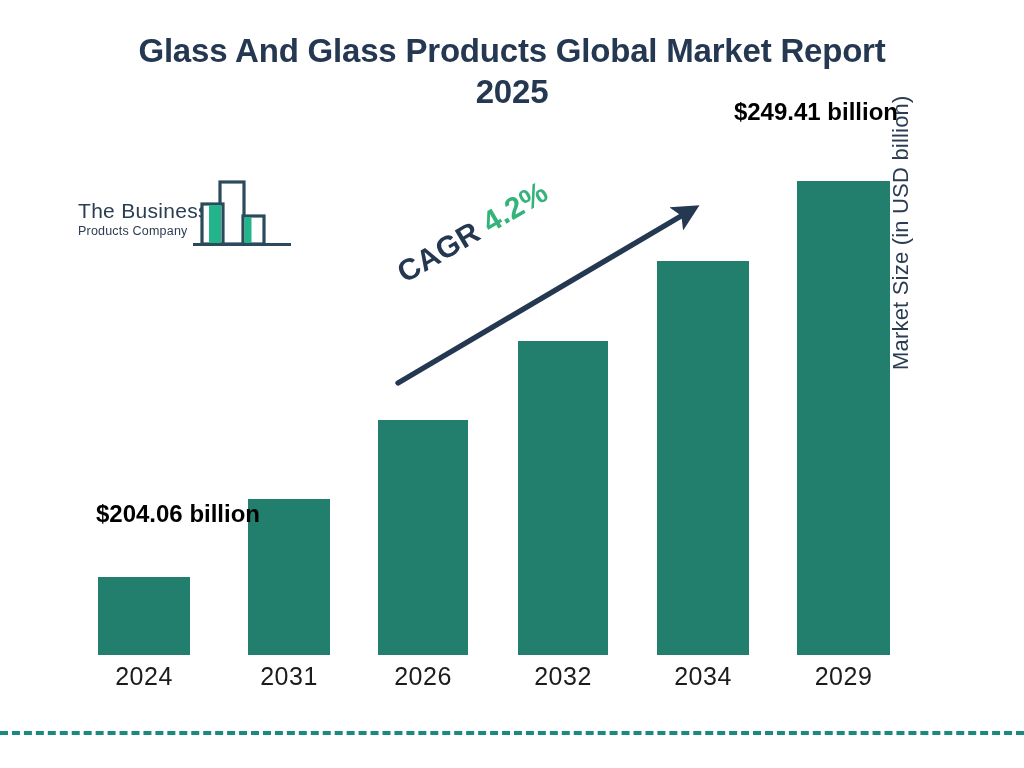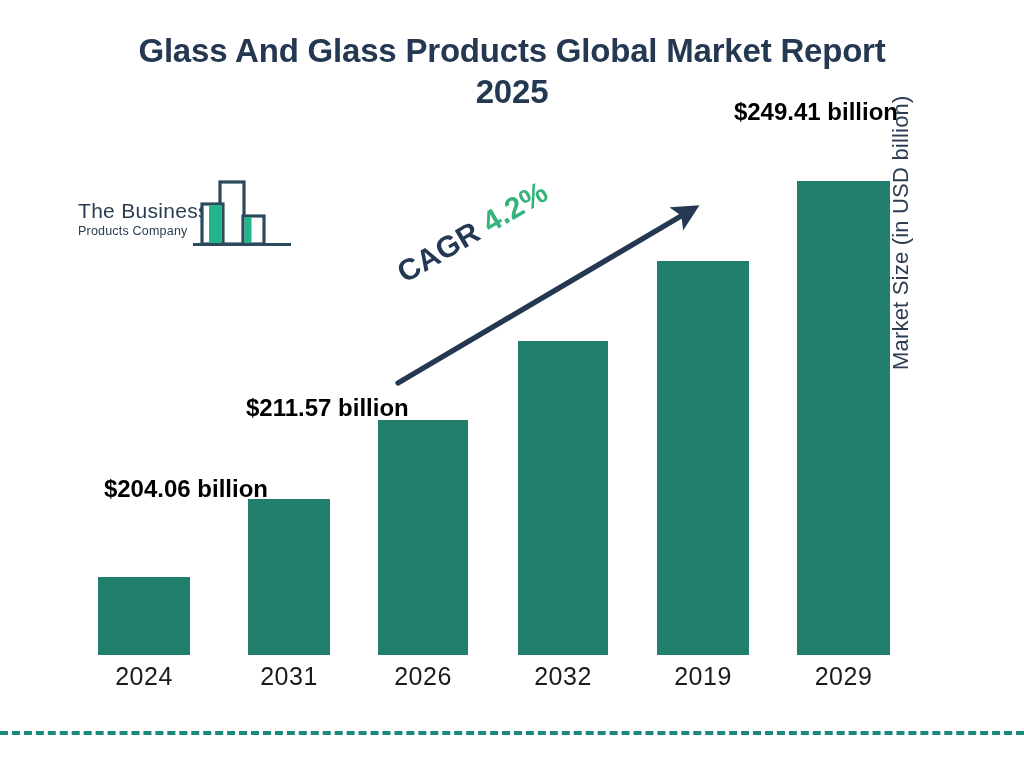--- a/index.html
+++ b/index.html
@@ -97,21 +97,21 @@
   }
 
   
   .callout {
     position: absolute;
     font-size: 24px;
     font-weight: bold;
     color: #000000;
     line-height: 1.32;
   }
-  .callout-1 { left: 88px;  top: 473px; text-align: right; width: 180px; }
+  .callout-1 { left: 88px;  top: 498px; text-align: center; width: 180px; }
   .callout-2 { left: 246px; top: 392px; text-align: left; width: 180px; }
   .callout-6 { left: 716px; top: 96px;  text-align: right; width: 182px; }
 
   
   .cagr-arrow {
     position: absolute;
     left: 380px;
     top: 190px;
     width: 340px;
     height: 210px;
@@ -188,26 +188,25 @@
     <div class="bar" style="left:248px; top:499px; width:82px; height:156px;"></div>
     <div class="bar" style="left:378px; top:420px; width:90px; height:235px;"></div>
     <div class="bar" style="left:518px; top:341px; width:90px; height:314px;"></div>
     <div class="bar" style="left:657px; top:261px; width:92px; height:394px;"></div>
     <div class="bar" style="left:797px; top:181px; width:93px; height:474px;"></div>
 
     <div class="xtick" style="left:98px; width:92px;">2024</div>
     <div class="xtick" style="left:243px; width:92px;">2031</div>
     <div class="xtick" style="left:378px; width:90px;">2026</div>
     <div class="xtick" style="left:518px; width:90px;">2032</div>
-    <div class="xtick" style="left:657px; width:92px;">2019</div>
+    <div class="xtick" style="left:657px; width:92px;">2034</div>
     <div class="xtick" style="left:797px; width:93px;">2029</div>
   </div>
 
   <div class="callout callout-1">$204.06 billion</div>
-  <div class="callout callout-2">$211.57 billion</div>
   <div class="callout callout-6">$249.41 billion</div>
 
   <span class="cagr-arrow">
     <svg width="340" height="210" viewBox="0 0 340 210" fill="none">
       <defs>
         <marker id="arrowhead" markerWidth="5" markerHeight="5" refX="3.6" refY="2.5" orient="auto" markerUnits="strokeWidth">
           <path d="M0,0 L5,2.5 L0,5 L1.1,2.5 z" fill="#253852"></path>
         </marker>
       </defs>
       <line x1="18" y1="193" x2="313" y2="19" stroke="#253852" stroke-width="5.4" stroke-linecap="round" marker-end="url(#arrowhead)"></line>

